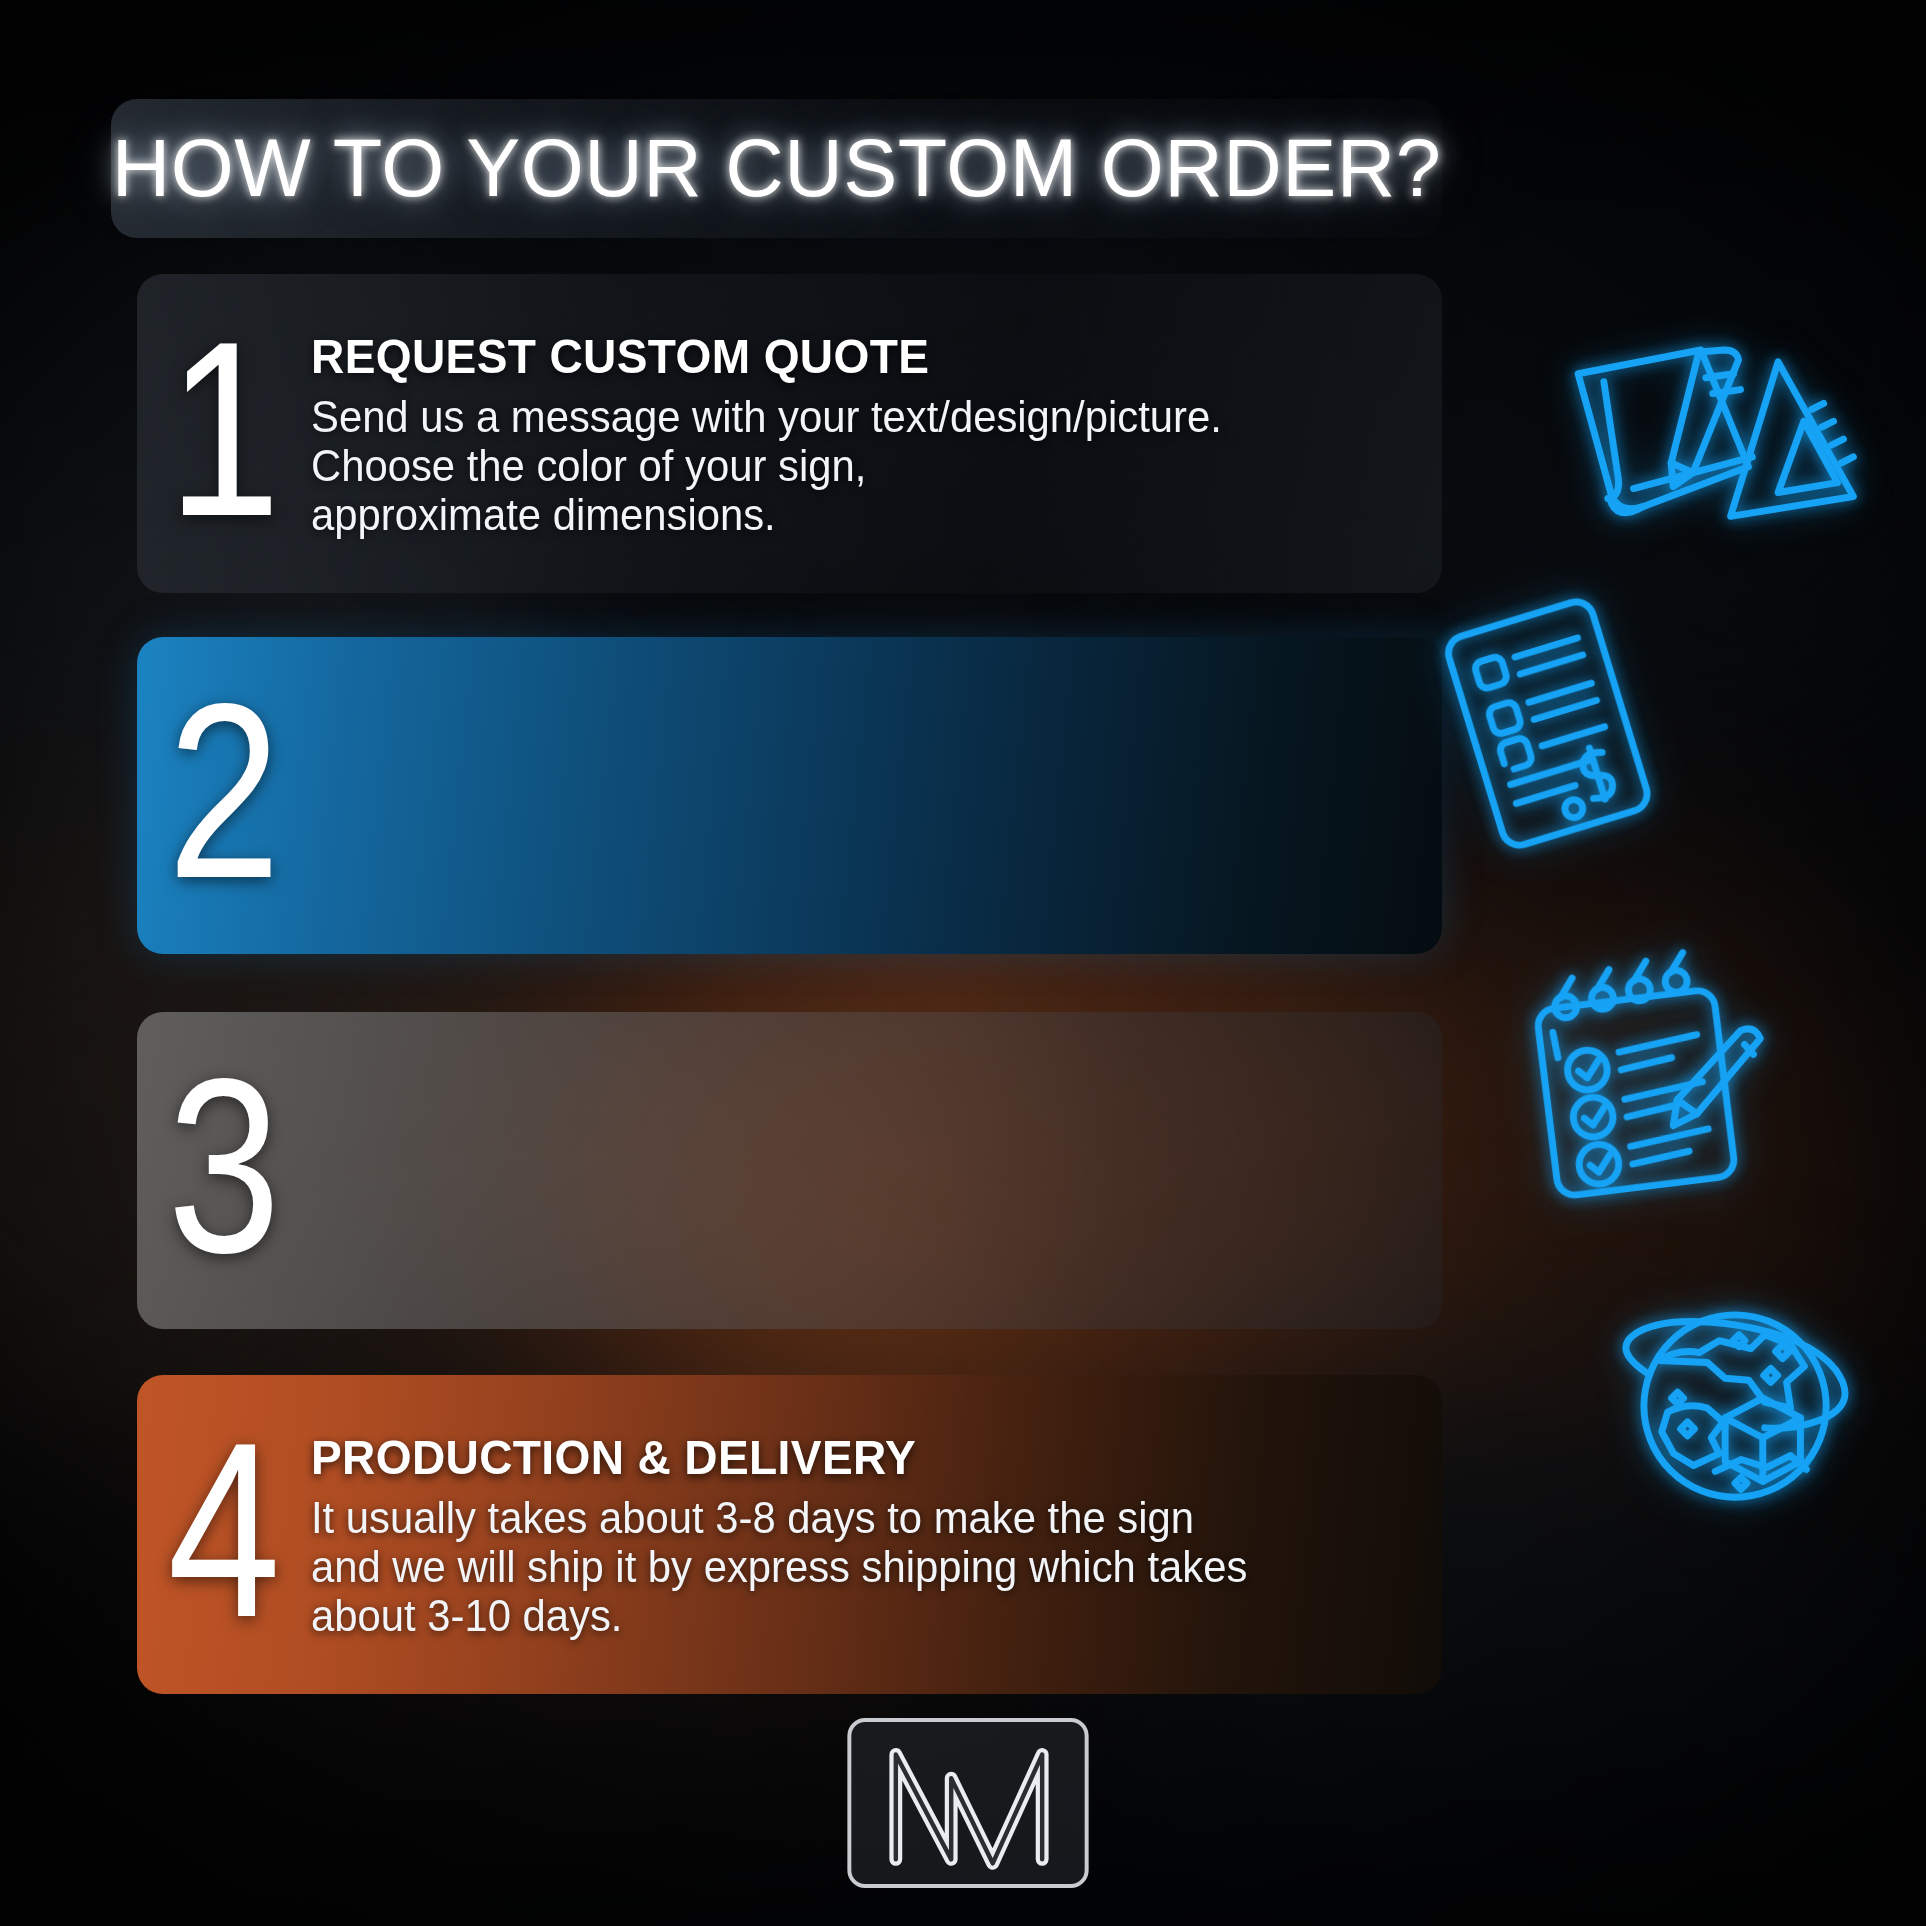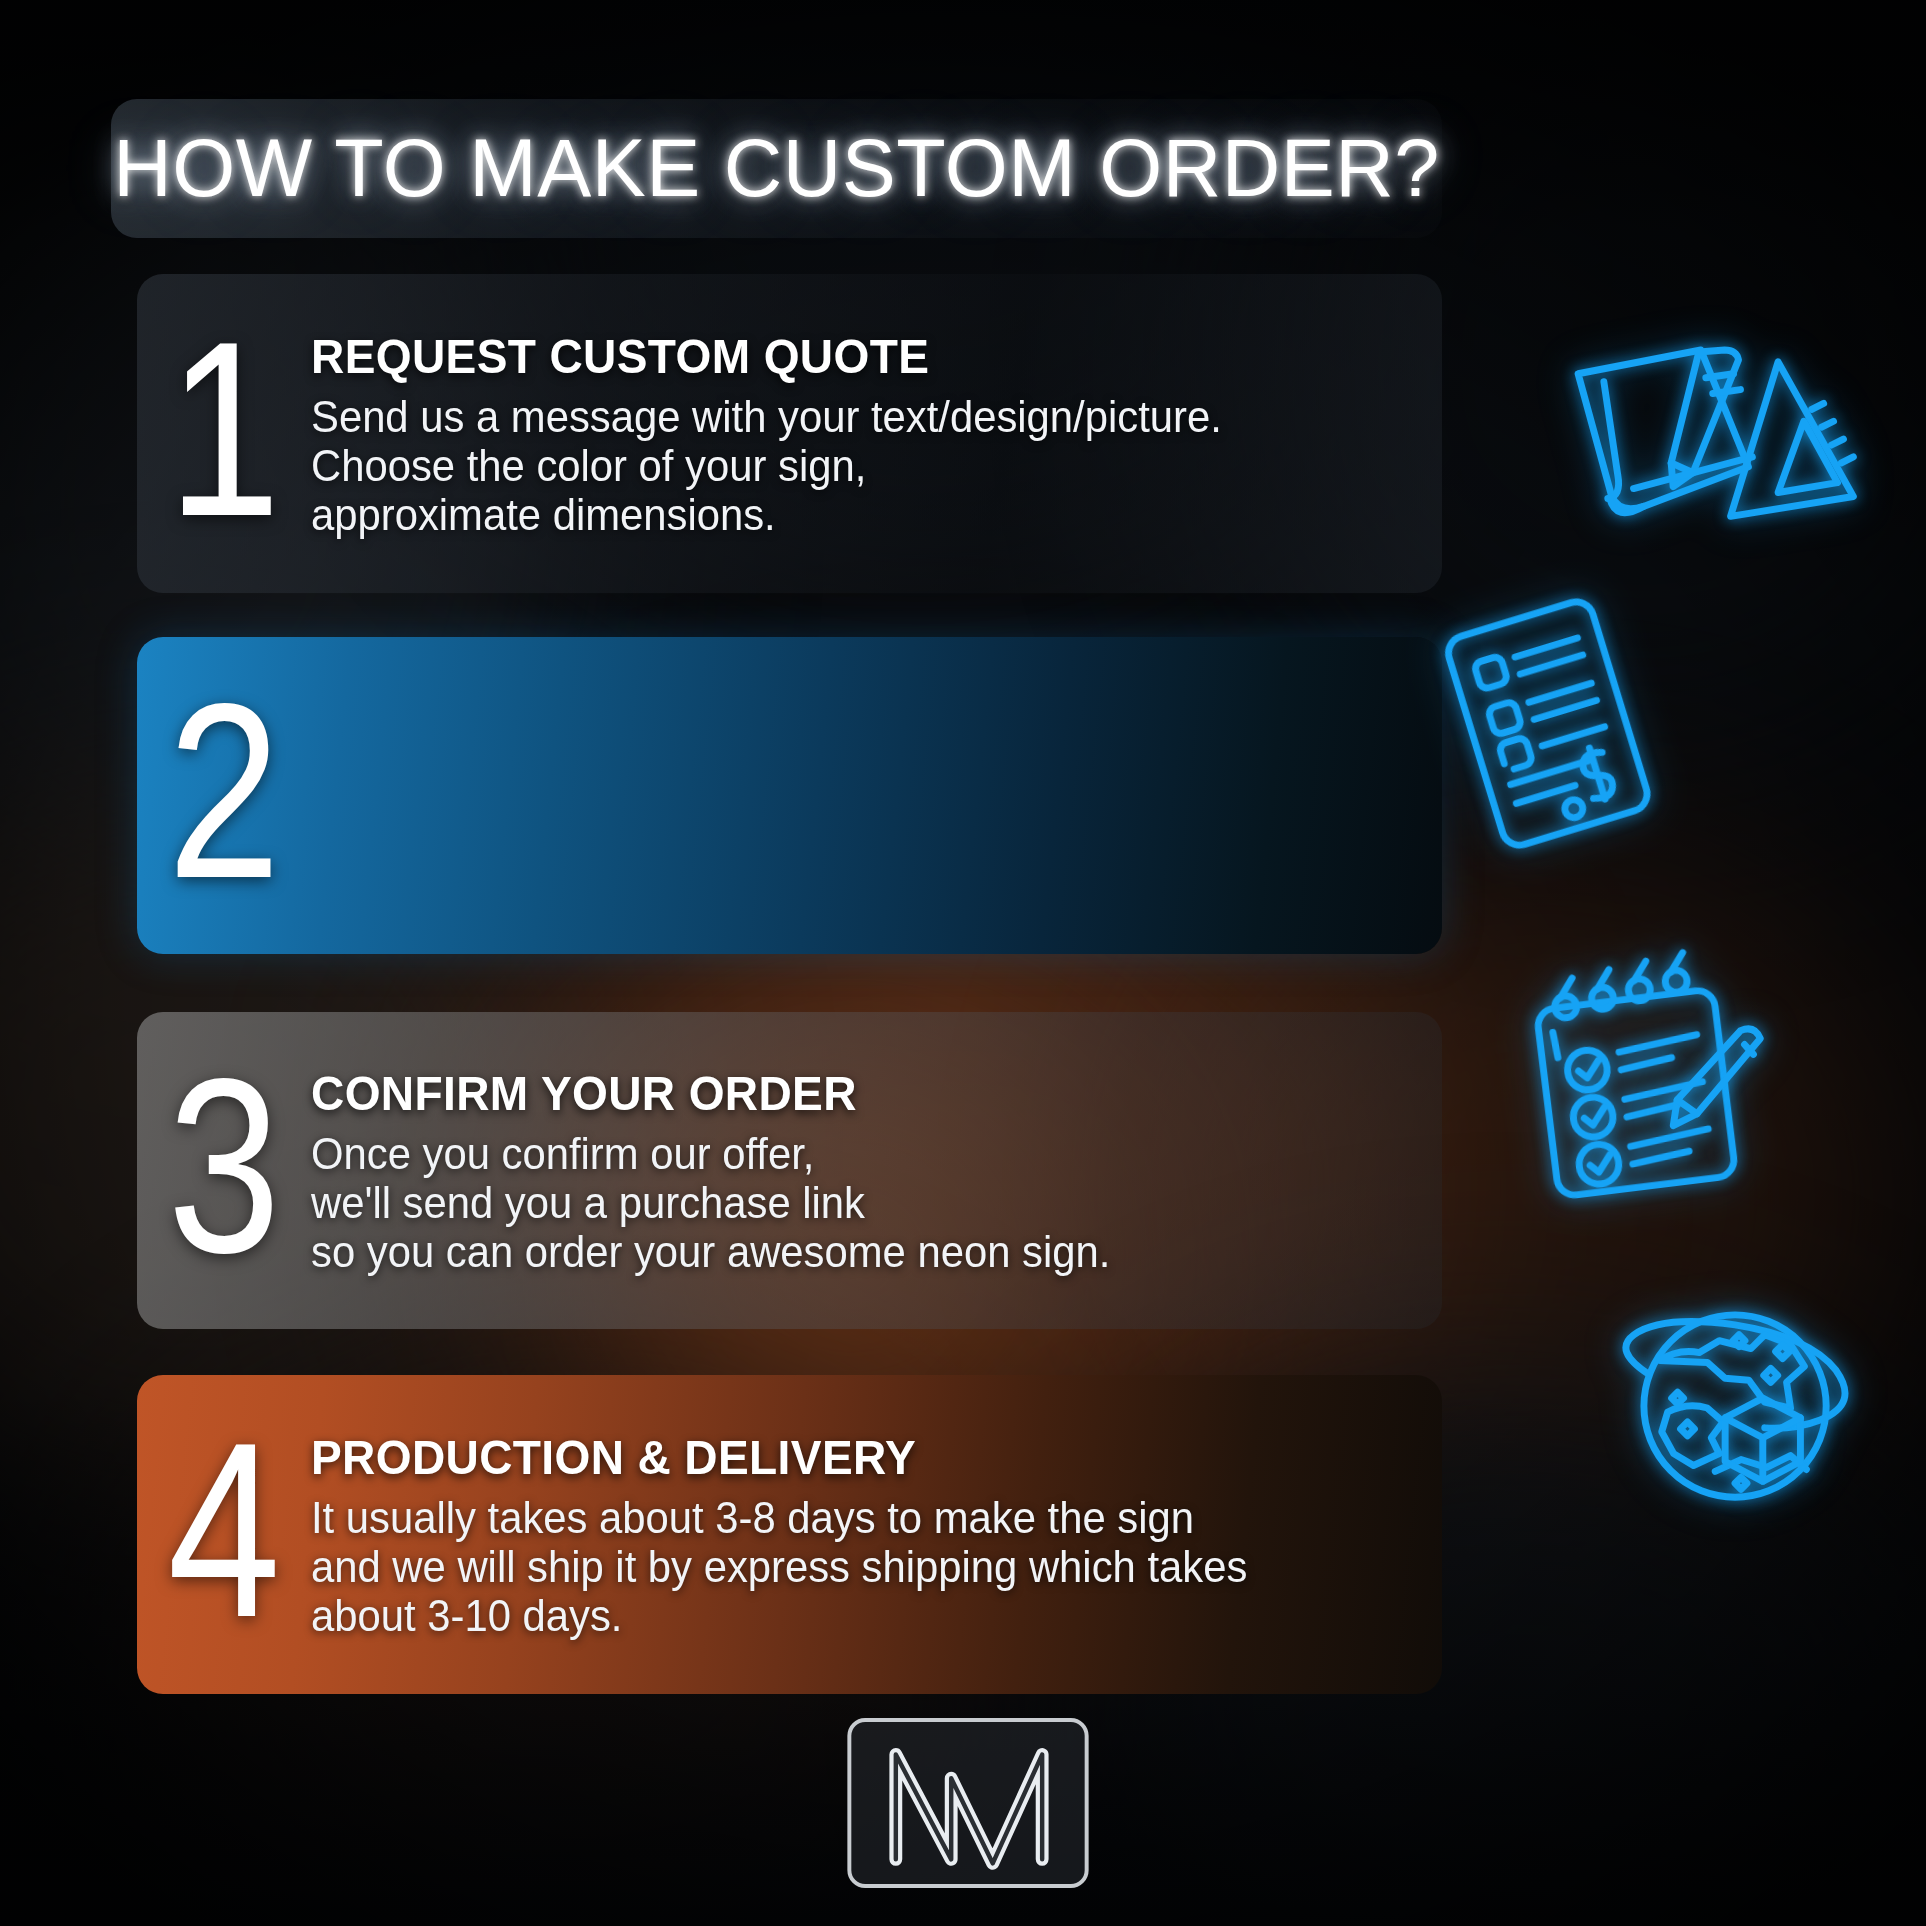--- a/index.html
+++ b/index.html
@@ -165,21 +165,21 @@
   <div class="blob b6"></div>
   <div class="blob b7"></div>
   <div class="blob b8"></div>
   <div class="blob b9"></div>
   <div class="vign"></div>
 </div>
 
 <div id="page">
 
   <div id="title-bar">
-    <div id="title-text">HOW TO MAKE CUSTOM ORDER?</div>
+    <div id="title-text">HOW TO YOUR CUSTOM ORDER?</div>
   </div>
 
   <div class="card card-1">
     <div class="step-num">1</div>
     <div class="step-body">
       <div class="step-title">REQUEST CUSTOM QUOTE</div>
       <div class="step-desc">Send us a message with your text/design/picture.
 Choose the color of your sign,
 approximate dimensions.</div>
     </div>
@@ -239,26 +239,20 @@
         <path d="M176 176 q-18 -6 -22 6 q-4 12 11 15 q15 3 11 15 q-4 12 -22 6"></path>
         <path d="M165 168 L165 222"></path>
 
         <circle cx="132" cy="222" r="9"></circle>
       </g>
     </svg>
   </div>
 
   <div class="card card-3">
     <div class="step-num">3</div>
-    <div class="step-body">
-      <div class="step-title">CONFIRM YOUR ORDER</div>
-      <div class="step-desc">Once you confirm our offer,
-we'll send you a purchase link
-so you can order your awesome neon sign.</div>
-    </div>
   </div>
 
   <div class="icon-wrap" id="icon-3">
     <svg width="277" height="248" viewBox="0 0 280 250">
       <g class="ns" transform="rotate(-7 140 125)">
 
         <rect x="34" y="32" width="180" height="190" rx="18"></rect>
 
         <circle cx="64" cy="32" r="11"></circle>
         <path d="M60 22 L74 4"></path>

